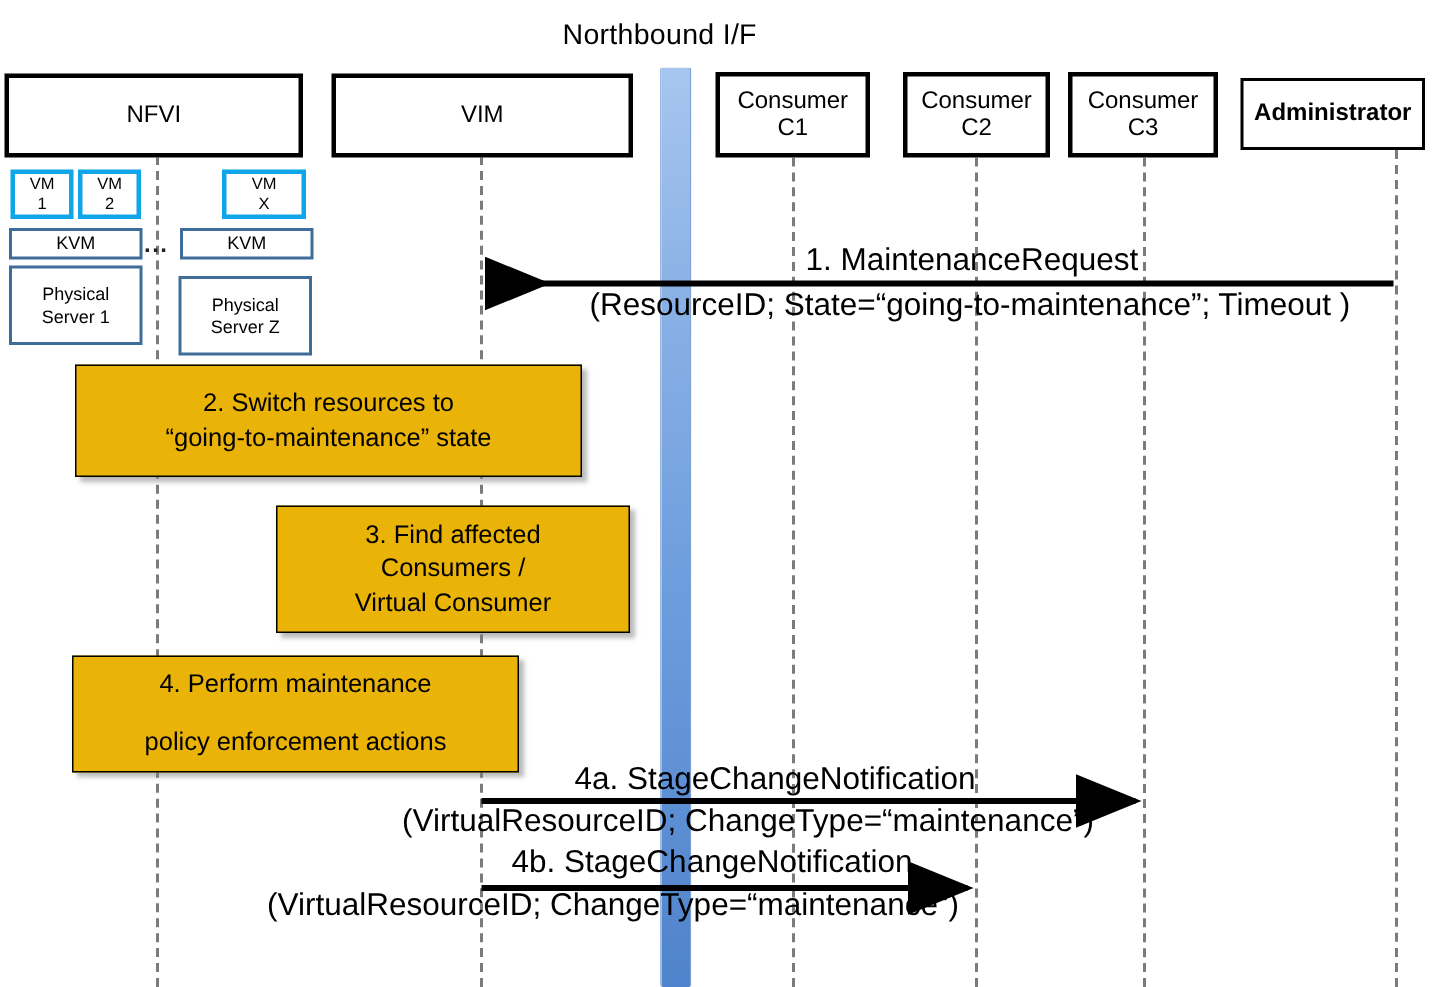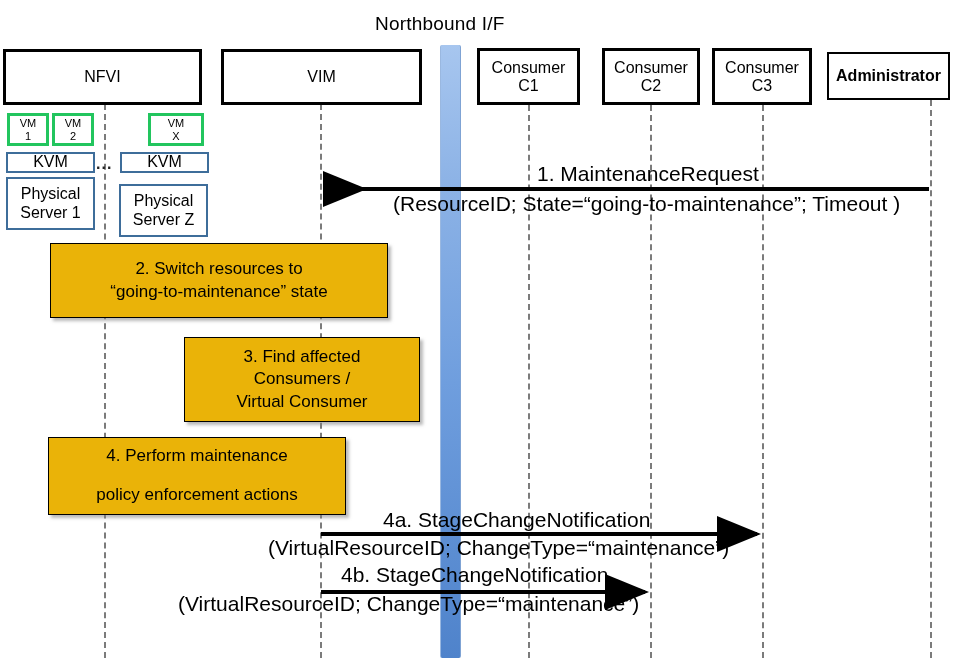--- a/index.html
+++ b/index.html
@@ -19,24 +19,24 @@
   .actor.small{font-size:16px;}
 
   
   .lifeline{border-left:2px dashed #7b7b7b;width:0;}
 
   
   .nbbar{background:linear-gradient(to bottom,#a7c6ef 0%,#8db3e6 22%,#6f9ede 55%,#4f83cb 100%);
          border-left:1px solid #9ab8e0;border-right:1px solid #7fa3d4;}
 
   
-  .vmbox{border:3px solid #22c55e;background:#fff;display:flex;align-items:center;
+  .vmbox{border:3px solid #0ea5e9;background:#fff;display:flex;align-items:center;
          justify-content:center;text-align:center;font-size:11px;line-height:1.1;}
   .bluebox{border:2px solid #3e6d9a;background:#fff;display:flex;align-items:center;
-           justify-content:center;text-align:center;font-size:16px;line-height:1.18;}
+           justify-content:center;text-align:center;font-size:12px;line-height:1.18;}
   .dots{font-size:16px;font-weight:bold;letter-spacing:1px;color:#222;}
 
   
   .note{border:1px solid #000;background:#eab308;display:flex;align-items:center;
         justify-content:center;text-align:center;font-size:17px;line-height:1.33;
         box-shadow:3px 3px 3px rgba(130,130,130,.55);padding:2px 6px;}
 
   
   .arrowsvg{position:absolute;overflow:visible;}
 

